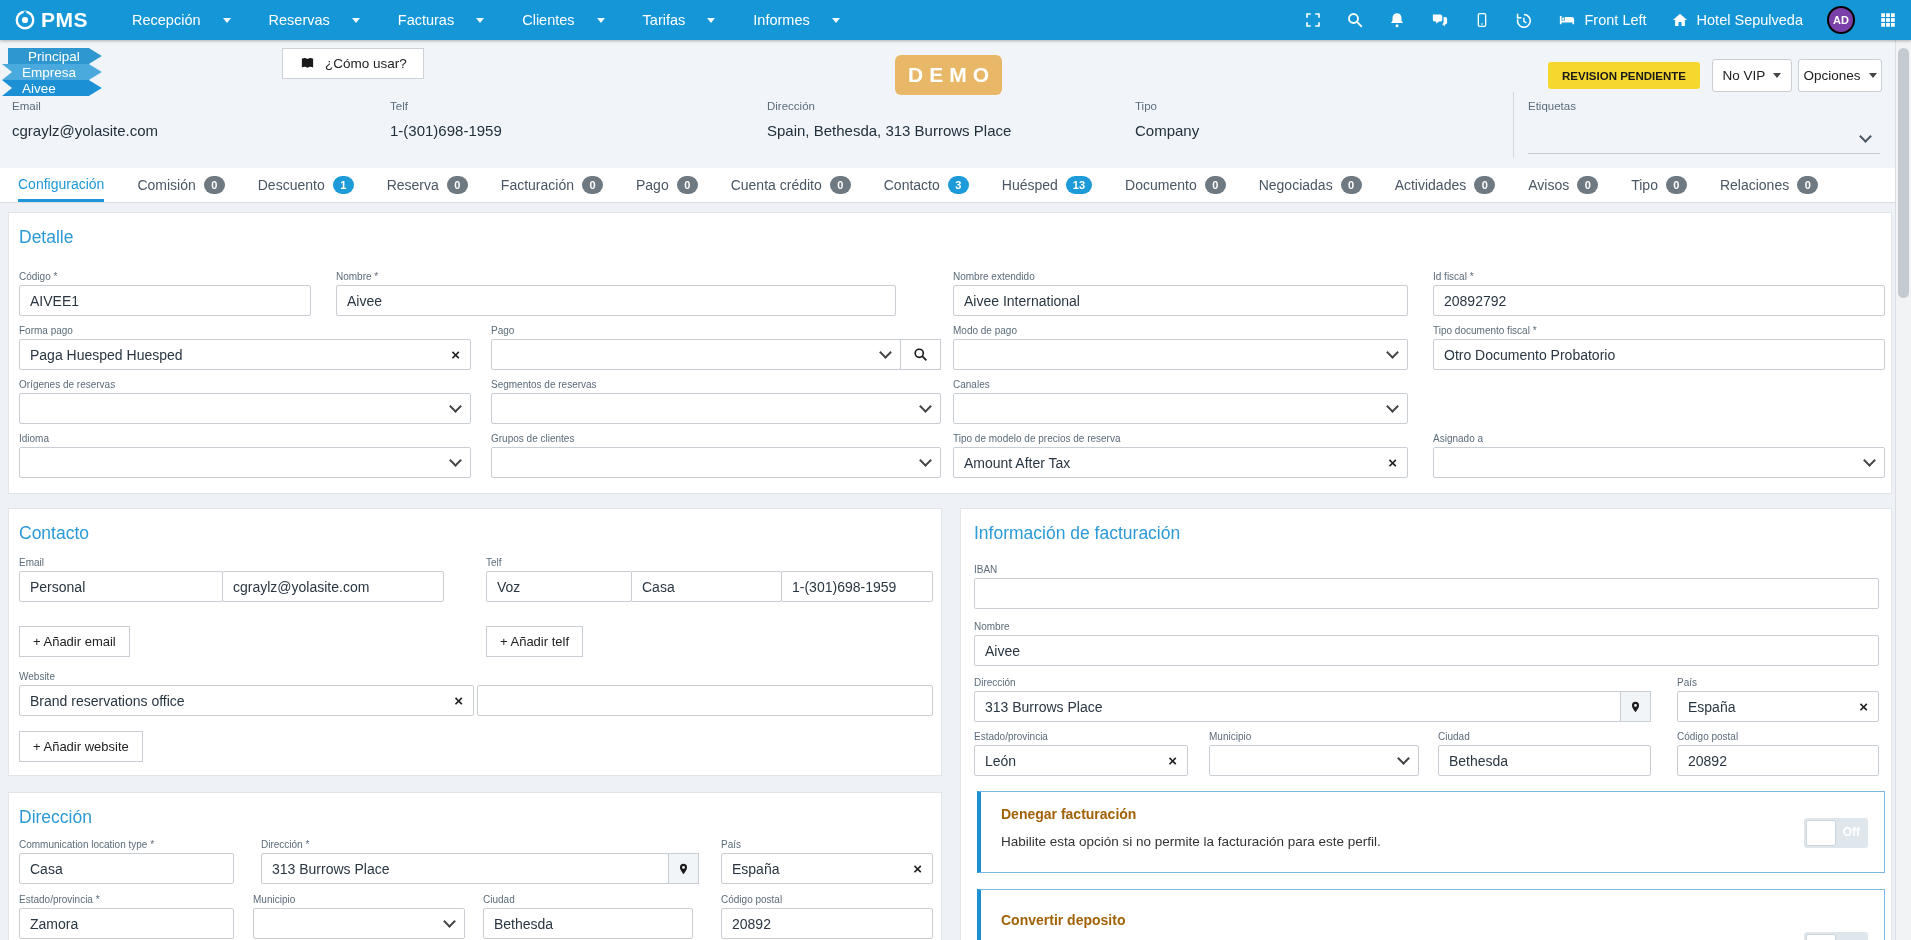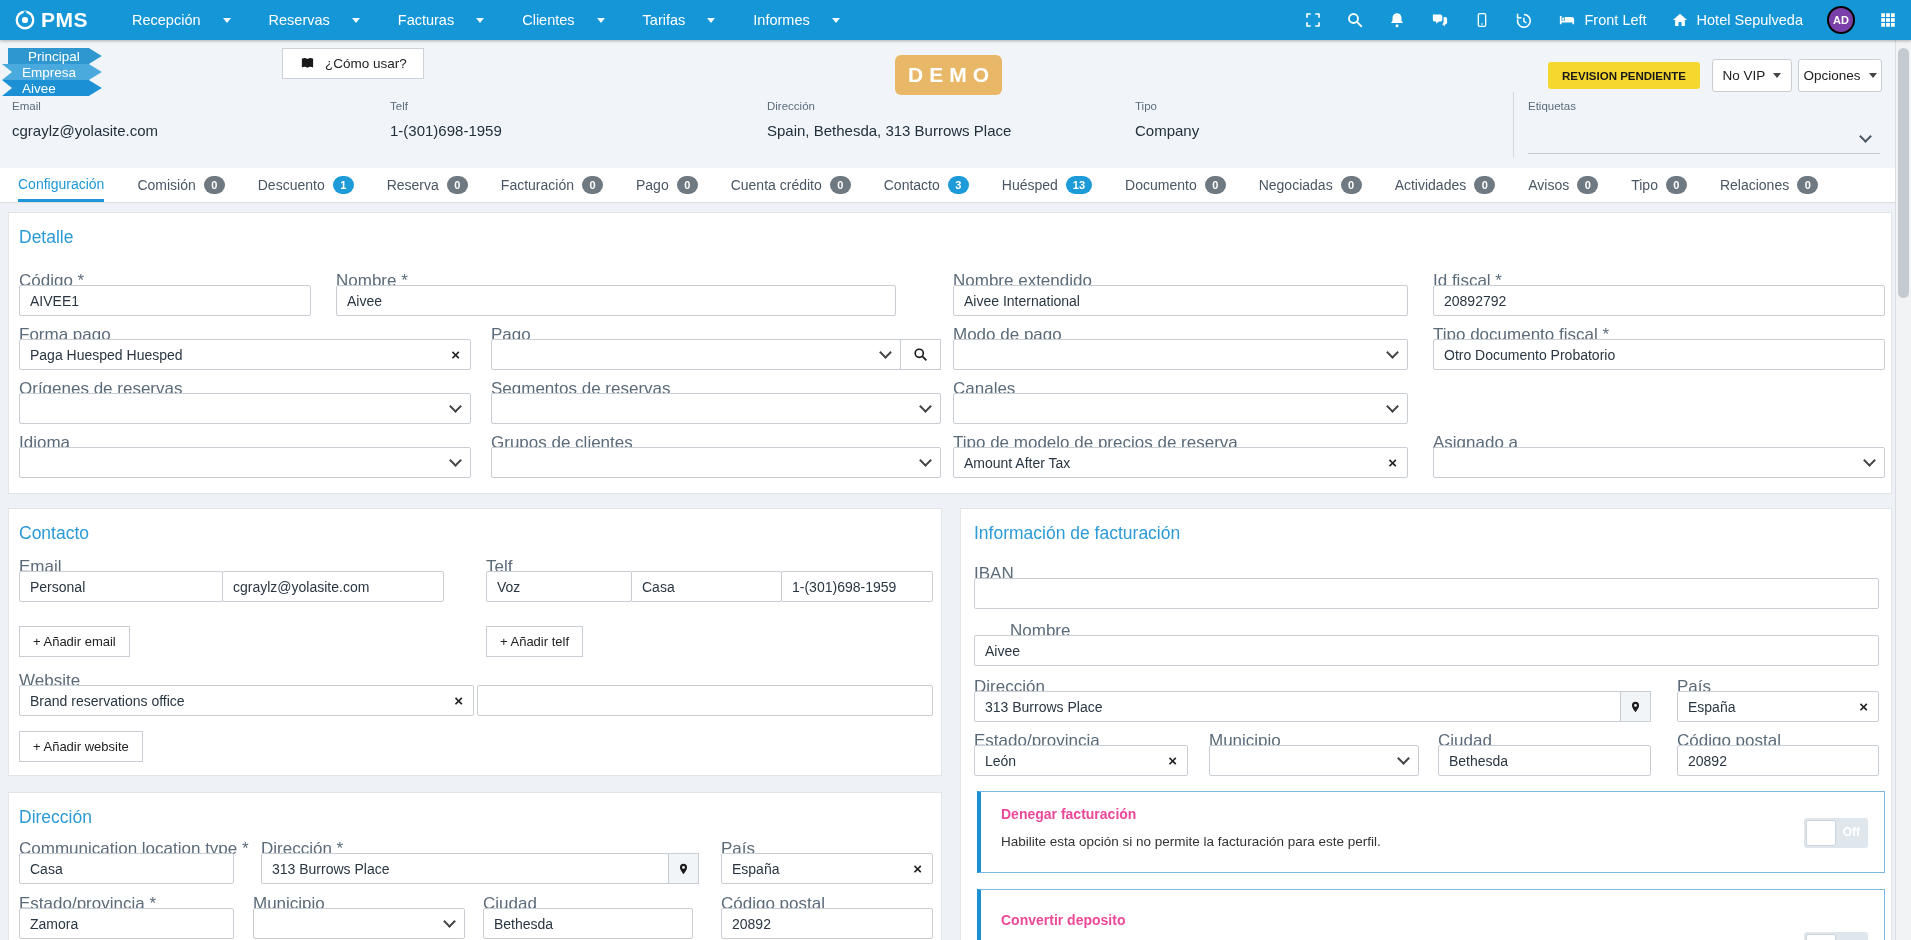--- a/index.html
+++ b/index.html
@@ -48,34 +48,34 @@
               border-bottom:1px solid #d9dee3; display:flex; align-items:stretch; padding:0 18px; gap:33px; }
   .tab { display:flex; align-items:center; gap:8px; font-size:14px; color:#4a5663; cursor:pointer; white-space:nowrap; }
   .tab.active { color:#1d97d6; border-bottom:3px solid #1d97d6; }
   .tbadge { min-width:21px; height:18px; border-radius:10px; background:#6e7982; color:#fff; font-size:11px; font-weight:bold;
             display:inline-flex; align-items:center; justify-content:center; padding:0 7px; }
   .tbadge.blue { background:#1d9ad8; }
 
   
   .panel { position:absolute; background:#fff; border:1px solid #e1e5ea; }
   .ptitle { position:absolute; font-size:17.5px; color:#2b9ad6; }
-  .flabel { position:absolute; font-size:17px; color:#5c6b7a; white-space:nowrap; }
+  .flabel { position:absolute; font-size:10px; color:#5c6b7a; white-space:nowrap; }
   .ibox { position:absolute; height:31px; background:#fff; border:1px solid #c9ced4; border-radius:2px;
           display:flex; align-items:center; padding:0 10px; font-size:14px; color:#2a3642; cursor:text; }
   .ibox .x { margin-left:auto; font-size:15px; font-weight:bold; color:#222; cursor:pointer; line-height:1; }
   .ibox .chev { margin-left:auto; margin-top:-4px; }
   .addon { position:absolute; height:31px; width:31px; border:1px solid #c9ced4; background:#f2f5f7;
            display:flex; align-items:center; justify-content:center; cursor:pointer; }
   .addon.white { background:#fff; }
   .abtn { position:absolute; height:31px; background:#fff; border:1px solid #c9ced4; display:flex; align-items:center;
           justify-content:center; font-size:13px; color:#222; padding:0 13px; cursor:pointer; white-space:nowrap; }
 
   
   .alertbox { position:absolute; border:1px solid #7db7e2; border-left:4px solid #1e90d2; background:#fff; }
-  .alertbox .atitle { position:absolute; left:20px; top:14px; font-size:14px; font-weight:bold; color:#ec4899;text-align:center; }
+  .alertbox .atitle { position:absolute; left:20px; top:14px; font-size:14px; font-weight:bold; color:#a16207;text-align:center; }
   .alertbox .adesc { position:absolute; left:20px; top:42px; font-size:13.5px; color:#333; }
   .toggle { position:absolute; width:64px; height:30px; background:#dfe6ec; border-radius:3px; cursor:pointer; }
   .toggle .knob { position:absolute; left:2px; top:2px; width:30px; height:26px; background:#fff; border:1px solid #cdd5dc; border-radius:2px; }
   .toggle .tlabel { position:absolute; right:8px; top:7px; font-size:12px; color:#fff; font-weight:bold; }
 
   
   .scrollbar { position:absolute; right:0; top:40px; width:16px; height:900px; background:#f1f3f5; border-left:1px solid #dadee2; }
   .scrollthumb { position:absolute; left:2px; top:8px; width:11px; height:250px; background:#c4cad0; border-radius:6px; }
 
   svg { display:block; }
@@ -463,21 +463,21 @@
   </div>
 
   <div class="panel" style="left:960px; top:508px; width:932px; height:432px; border-bottom:none; overflow:hidden;">
     <div class="ptitle" style="left:13px; top:14px;">Información de facturación</div>
 
     <div class="flabel" style="left:13px; top:55px;">IBAN</div>
     <div class="ibox" style="left:13px; top:69px; width:905px; max-width:905px; width:905px;">
         <span></span>
       </div>
 
-    <div class="flabel" style="left:13px; top:112px;margin-left:36px;">Nombre</div>
+    <div class="flabel" style="left:13px; top:112px;">Nombre</div>
     <div class="ibox" style="left:13px; top:126px; width:905px;">
         <span>Aivee</span>
       </div>
 
     <div class="flabel" style="left:13px; top:168px;">Dirección</div>
     <div class="ibox" style="left:13px; top:182px; width:647px;">
         <span>313 Burrows Place</span>
       </div>
     <div class="addon" style="left:659px; top:182px;">
       <svg width="13" height="16" viewBox="0 0 24 24">

